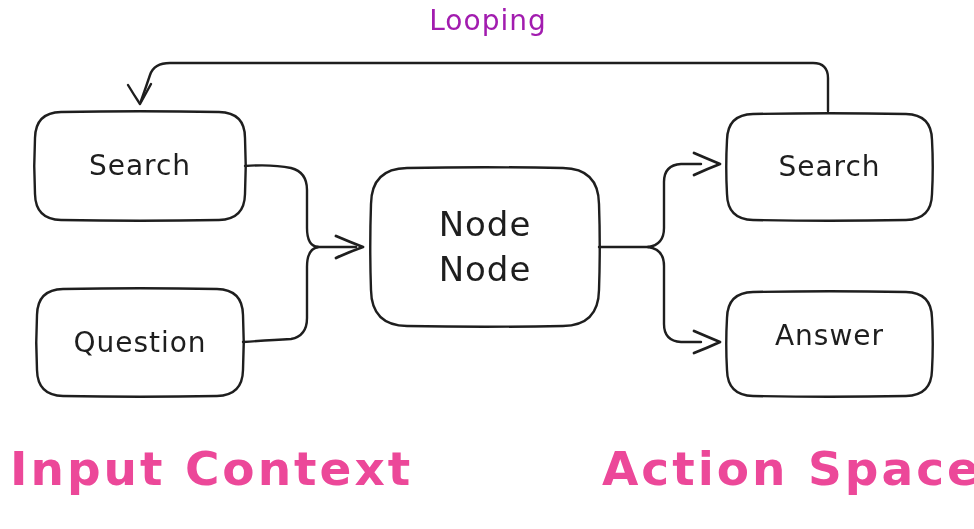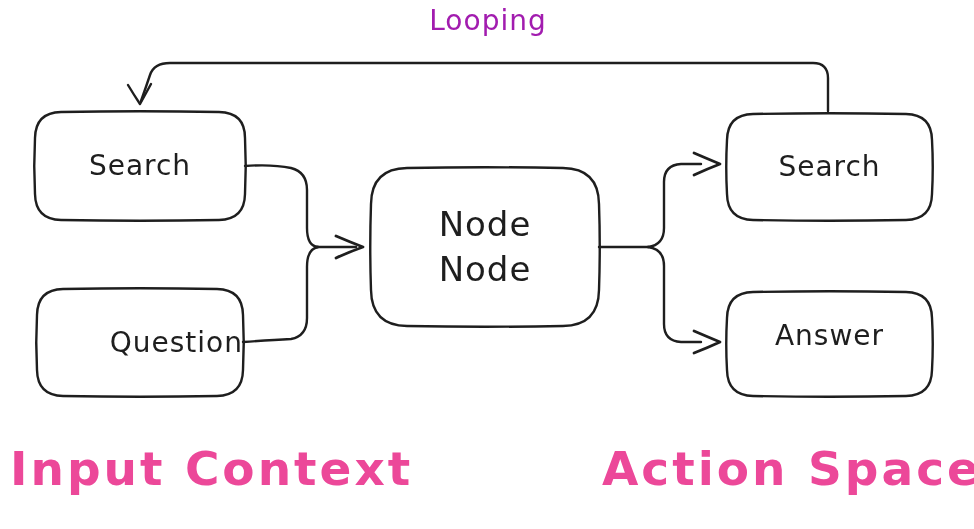--- a/index.html
+++ b/index.html
@@ -89,21 +89,21 @@
       <path stroke-width="2.8" d="M 694 331 Q 708 337 720 342 Q 707 348 694 353"></path>
     </g>
   </svg>
 
   <div class="annotation" style="left: 373px; top: 4px; width: 230px;">Looping</div>
 
   <div class="node-label" style="left: 35px; top: 112px; width: 210px; height: 108px;">
     <span>Search</span>
   </div>
 
-  <div class="node-label" style="left: 37px; top: 289px; width: 206px; height: 107px; align-items: flex-end;">
+  <div class="node-label" style="left: 37px; top: 289px; width: 206px; height: 107px;">
     <span>Question</span>
   </div>
 
   <div class="node-label big" style="left: 371px; top: 168px; width: 228px; height: 158px;">
     <span>Node</span>
     <span>Node</span>
   </div>
 
   <div class="node-label" style="left: 727px; top: 114px; width: 205px; height: 106px;">
     <span>Search</span>

